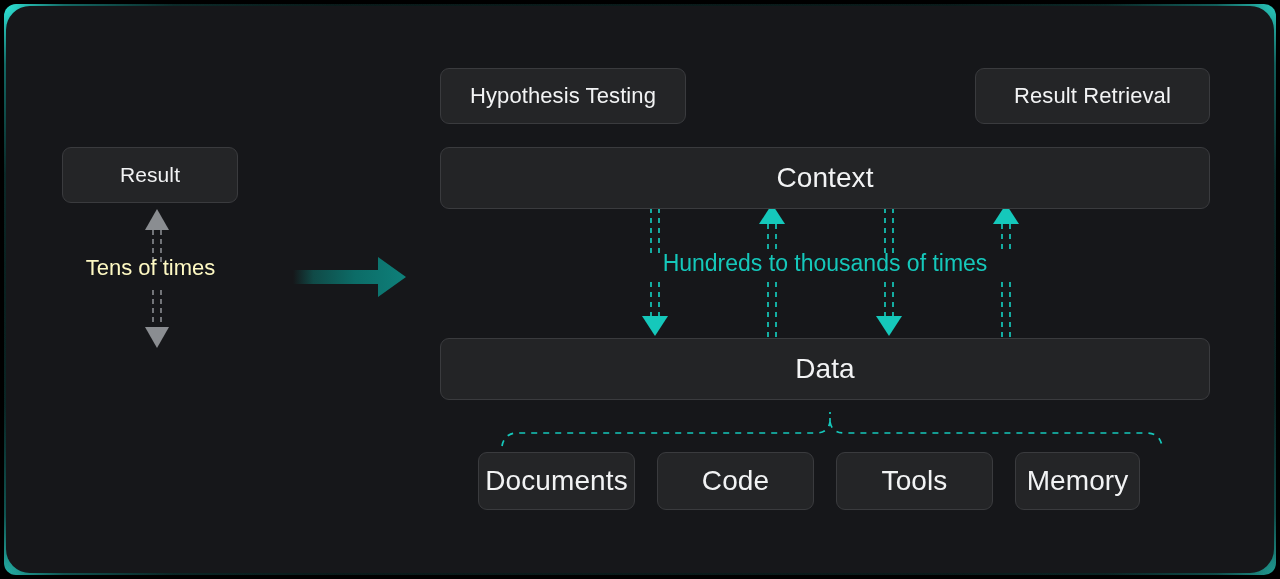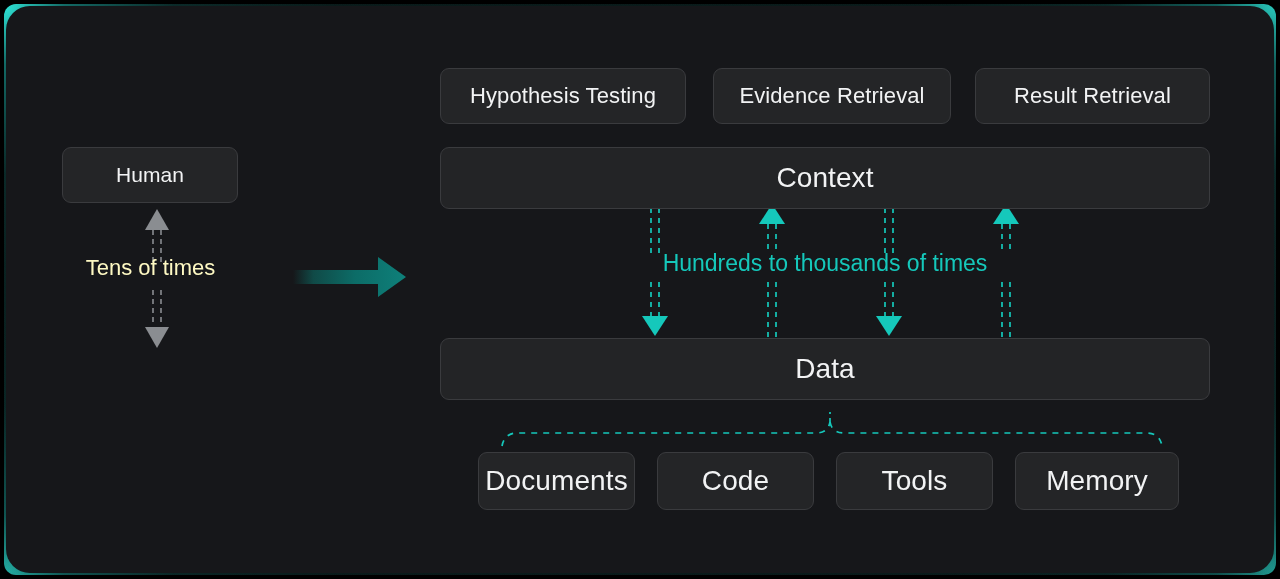--- a/index.html
+++ b/index.html
@@ -159,29 +159,26 @@
         <g>
           <path d="M 496 440 Q 498 428 510 427 L 810 427 Q 822 427 824 416
                    M 824 416 Q 826 427 838 427 L 1142 427 Q 1154 428 1156 440" fill="none" stroke="#15c8bb" stroke-width="1.7" stroke-dasharray="6 6" stroke-linecap="butt"></path>
           <line x1="824" y1="416" x2="824" y2="406" stroke="#15c8bb" stroke-width="1.7" stroke-dasharray="4 4"></line>
         </g>
       </svg>
 
       <div class="node small" style="left:434px; top:62px; width:246px; height:56px;">
         <span>Hypothesis Testing</span>
       </div>
-      <div class="node small" style="left:707px; top:62px; width:238px; height:56px;">
-        <span>Evidence Retrieval</span>
-      </div>
       <div class="node small" style="left:969px; top:62px; width:235px; height:56px;">
         <span>Result Retrieval</span>
       </div>
 
       <div class="node left" style="left:56px; top:141px; width:176px; height:56px;">
-        <span>Human</span>
+        <span>Result</span>
       </div>
       <div class="label-gray" style="left:74px; top:249px; width:141px; text-align:center;">Tens of times</div>
 
       <div class="node wide" style="left:434px; top:141px; width:770px; height:62px;">
         <span>Context</span>
       </div>
 
       <div class="label-teal" style="left:434px; top:244px; width:770px; text-align:center;">Hundreds to thousands of times</div>
 
       <div class="node wide" style="left:434px; top:332px; width:770px; height:62px;">
@@ -190,19 +187,19 @@
 
       <div class="node leaf" style="left:472px; top:446px; width:157px; height:58px;">
         <span>Documents</span>
       </div>
       <div class="node leaf" style="left:651px; top:446px; width:157px; height:58px;align-items:center;">
         <span>Code</span>
       </div>
       <div class="node leaf" style="left:830px; top:446px; width:157px; height:58px;">
         <span>Tools</span>
       </div>
-      <div class="node leaf" style="left:1009px; top:446px; width:164px; height:58px;">
+      <div class="node leaf" style="left:1009px; top:446px; width:125px; height:58px;">
         <span>Memory</span>
       </div>
 
     </div>
   </div>
 </div>
 
 </body></html>

